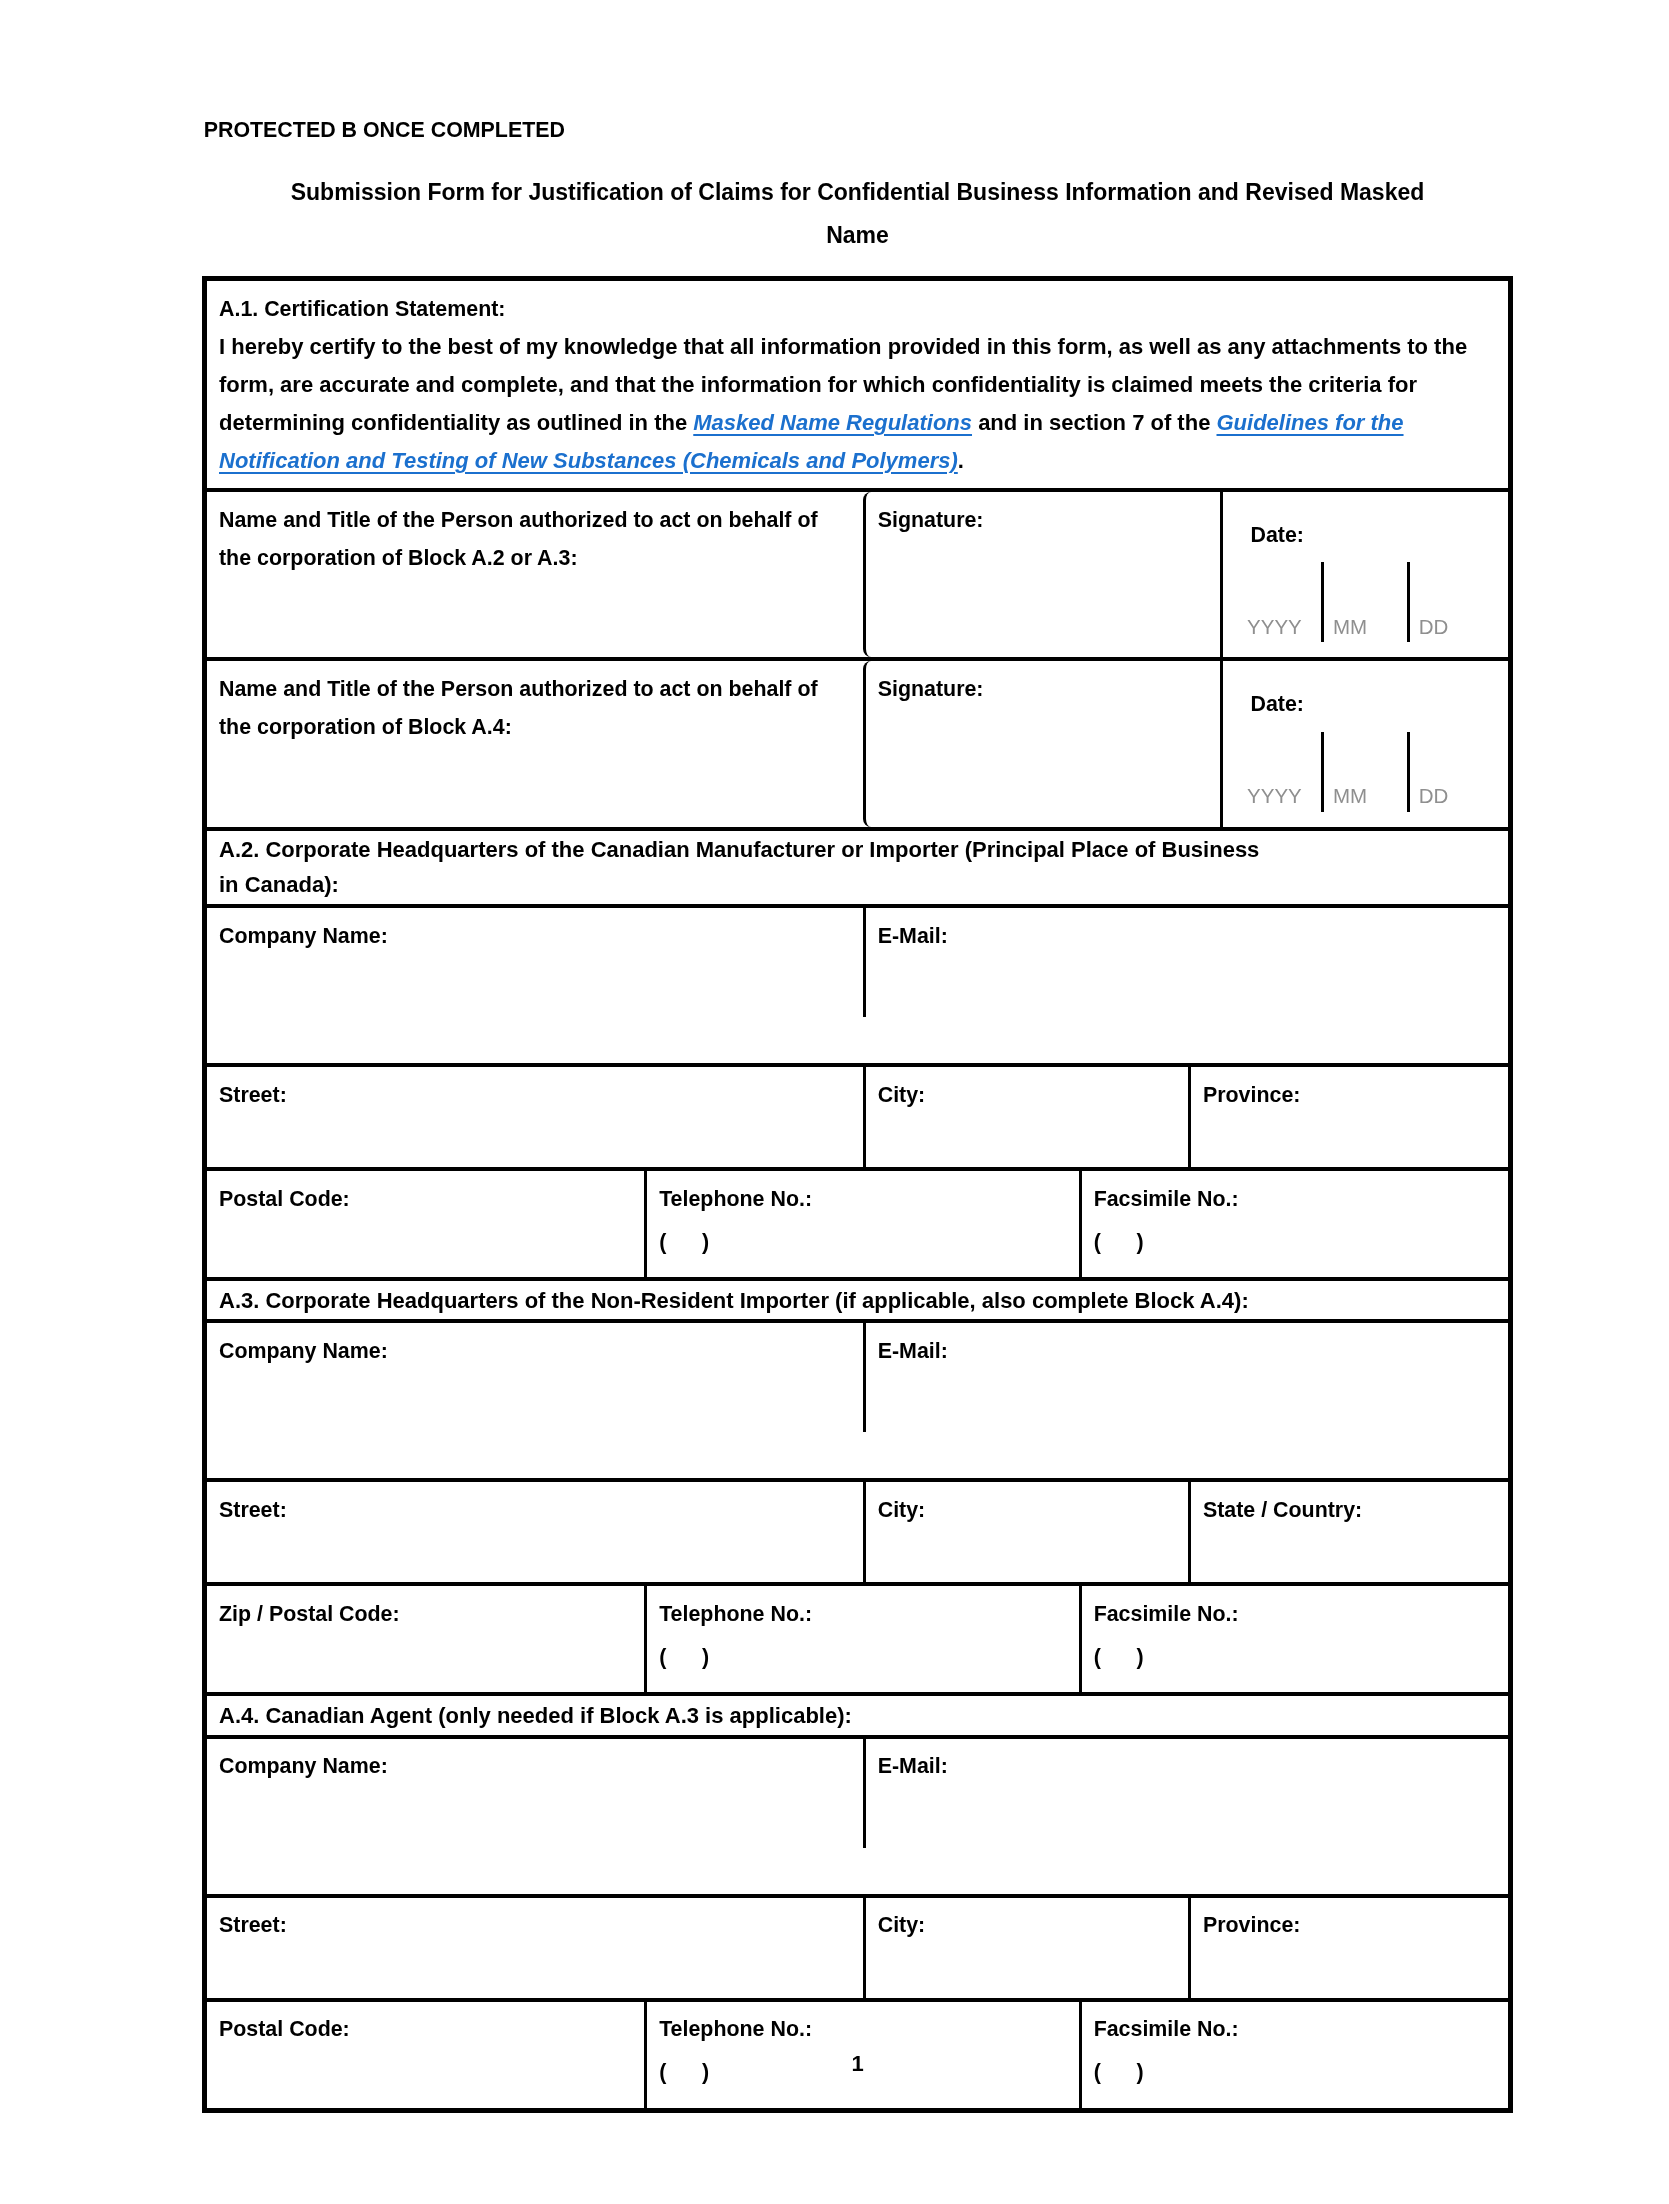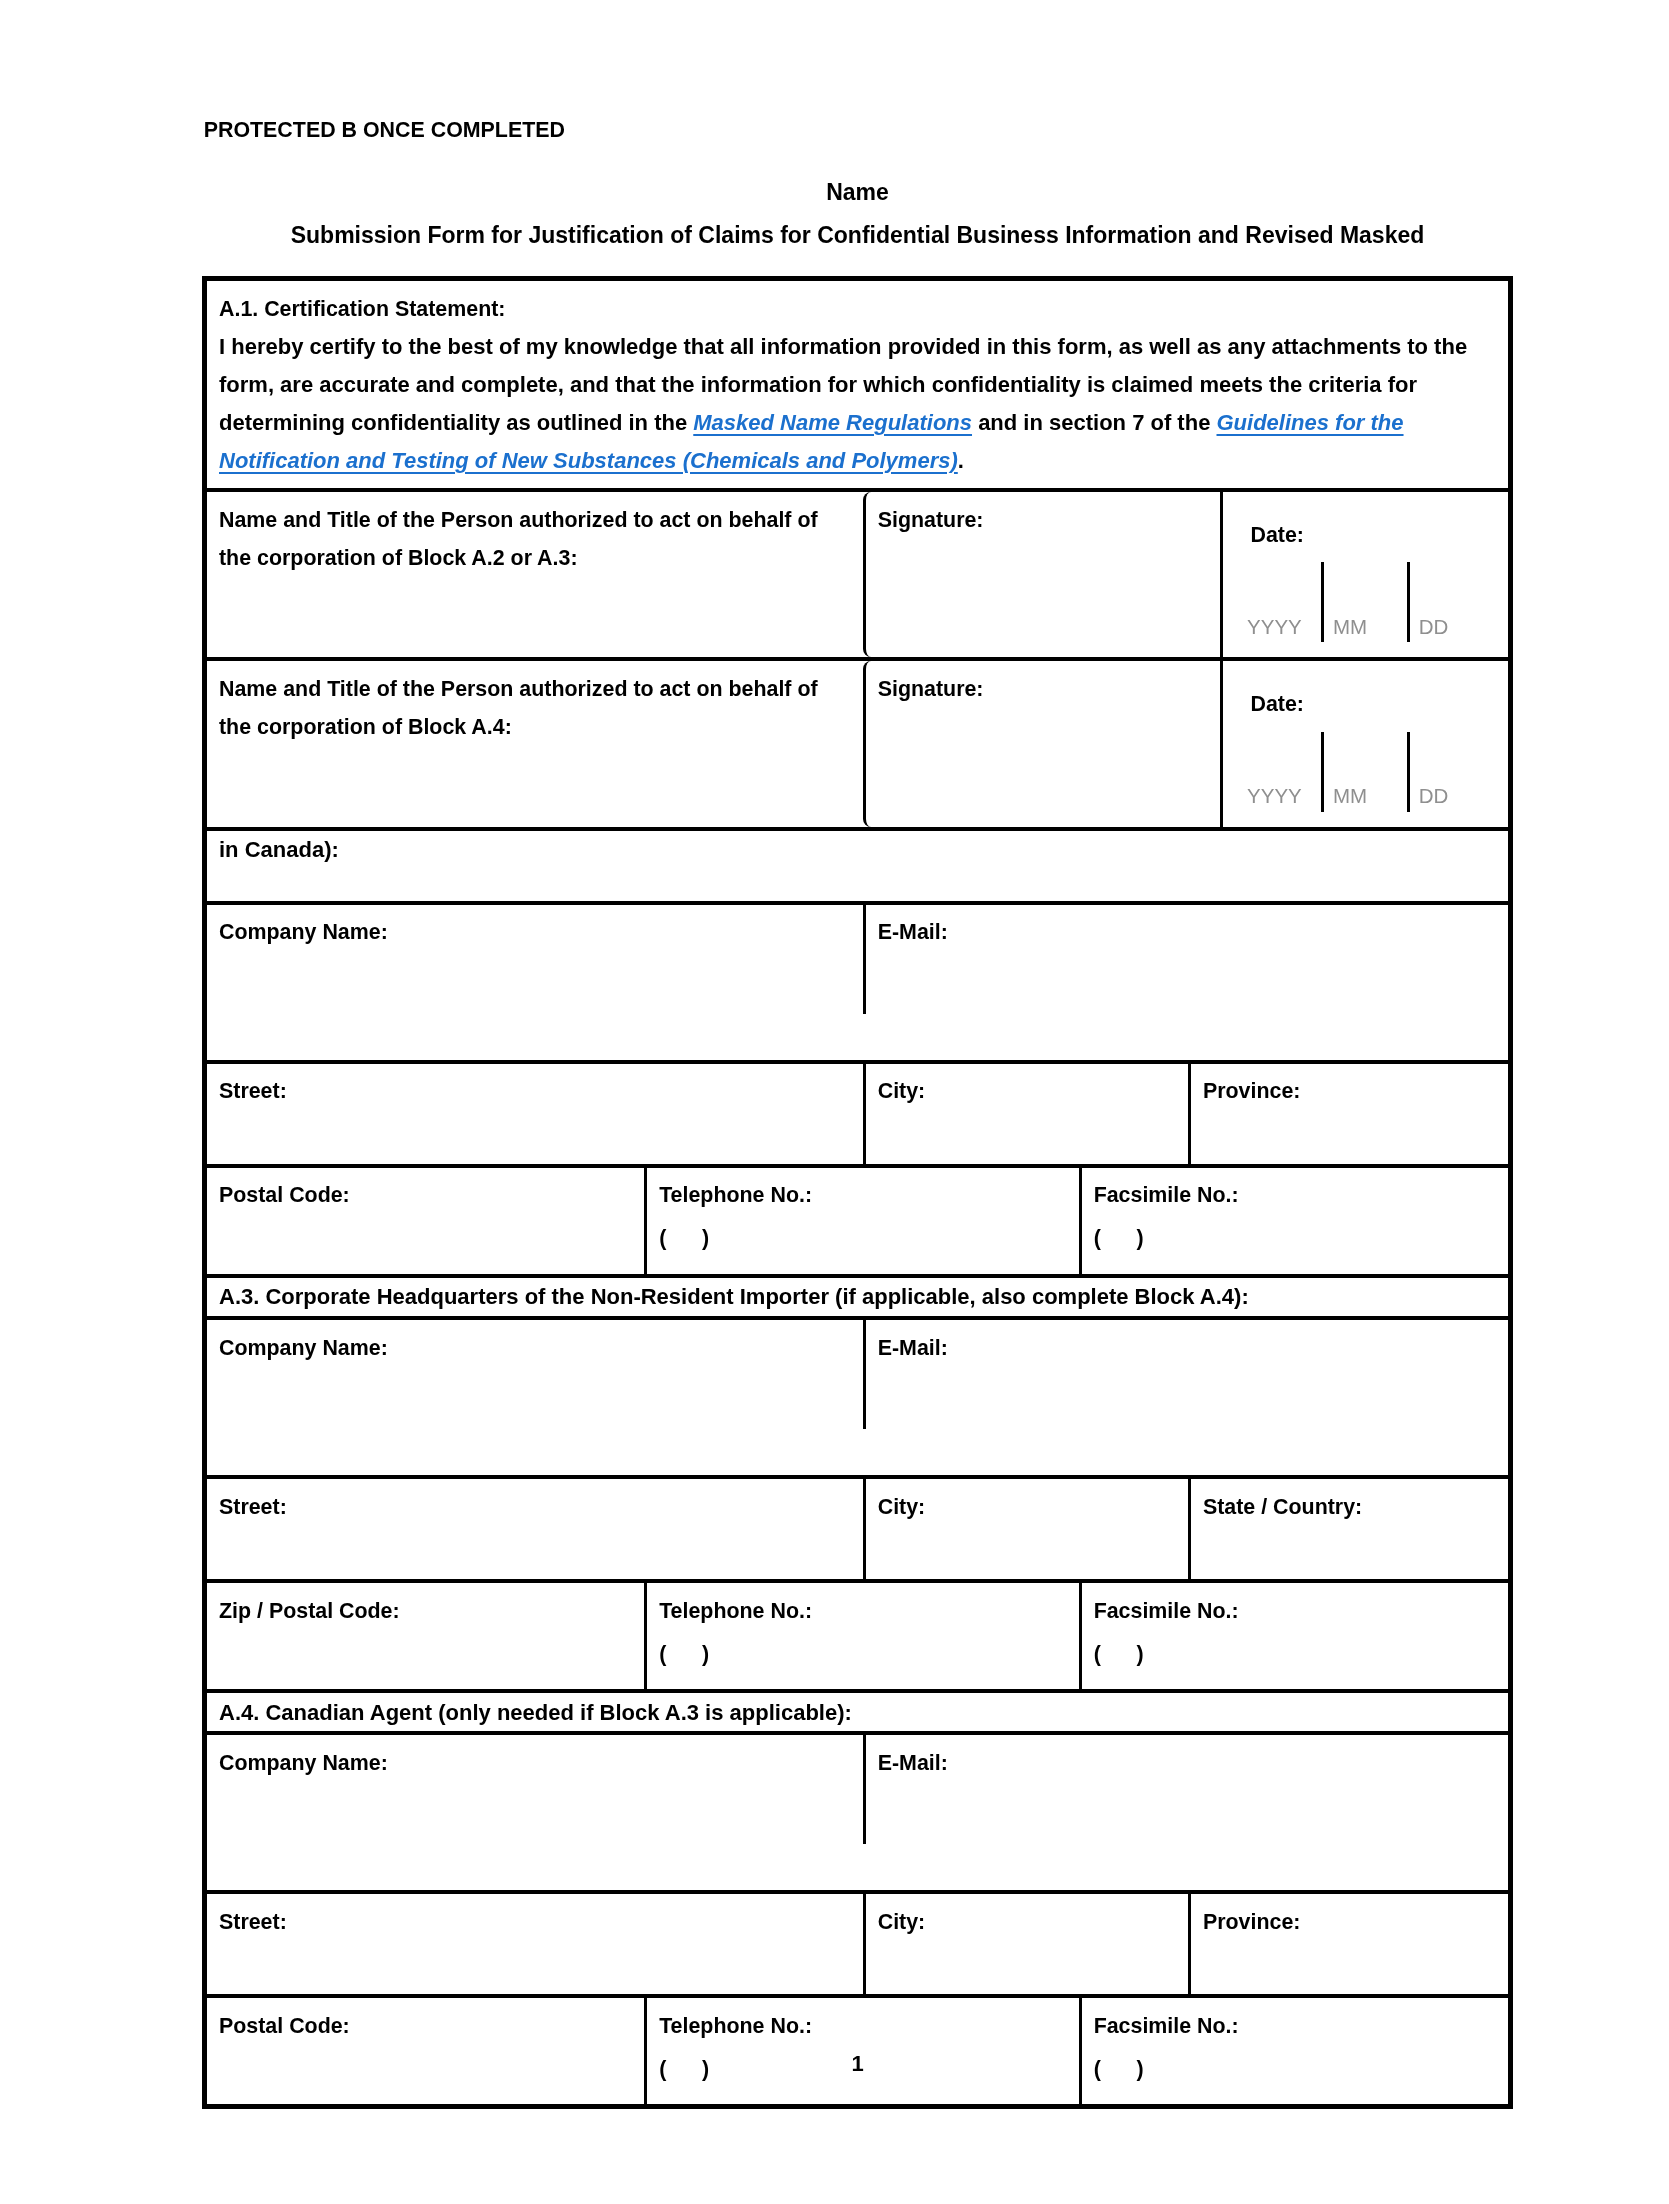--- a/index.html
+++ b/index.html
@@ -54,22 +54,22 @@
                  font-size: 22px; font-weight: 700; }
 </style>
 </head>
 <body>
 
 <div class="content">
 
   <div class="marking">PROTECTED B ONCE COMPLETED</div>
 
   <div class="doc-title">
+    <span style="display:block">Submission Form for Justification of Claims for Confidential Business Information and Revised Masked</span>
     <span style="display:block">Name</span>
-    <span style="display:block">Submission Form for Justification of Claims for Confidential Business Information and Revised Masked</span>
   </div>
 
   <div class="form-table">
 
     <div class="ft-row">
       <div class="cell c-full">
         <span class="a1-heading">A.1. Certification Statement:</span>
         <span class="a1-para"><span>I hereby certify to the best of my knowledge that all information provided in this form, as well as any attachments to the form, are accurate and complete, and that the information for which confidentiality is claimed meets the criteria for determining confidentiality as outlined in the </span><span class="doc-link">Masked Name Regulations</span><span> and in section 7 of the </span><span class="doc-link">Guidelines for the Notification and Testing of New Substances (Chemicals and Polymers)</span><span>.</span></span>
       </div>
     </div>
@@ -115,20 +115,21 @@
           </div>
           <div class="date-col">
             <span class="date-unit">DD</span>
           </div>
         </div>
       </div>
     </div>
 
     <div class="ft-row r-a2head">
       <div class="section-head">
+        <span style="display:block">A.2. Corporate Headquarters of the Canadian Manufacturer or Importer (Principal Place of Business</span>
         <span style="display:block">in Canada):</span>
       </div>
     </div>
 
     <div class="ft-row r-company">
       <div class="cell c-half">
         <span>Company Name:</span>
       </div>
       <div class="cell c-rest">
         <span>E-Mail:</span>

